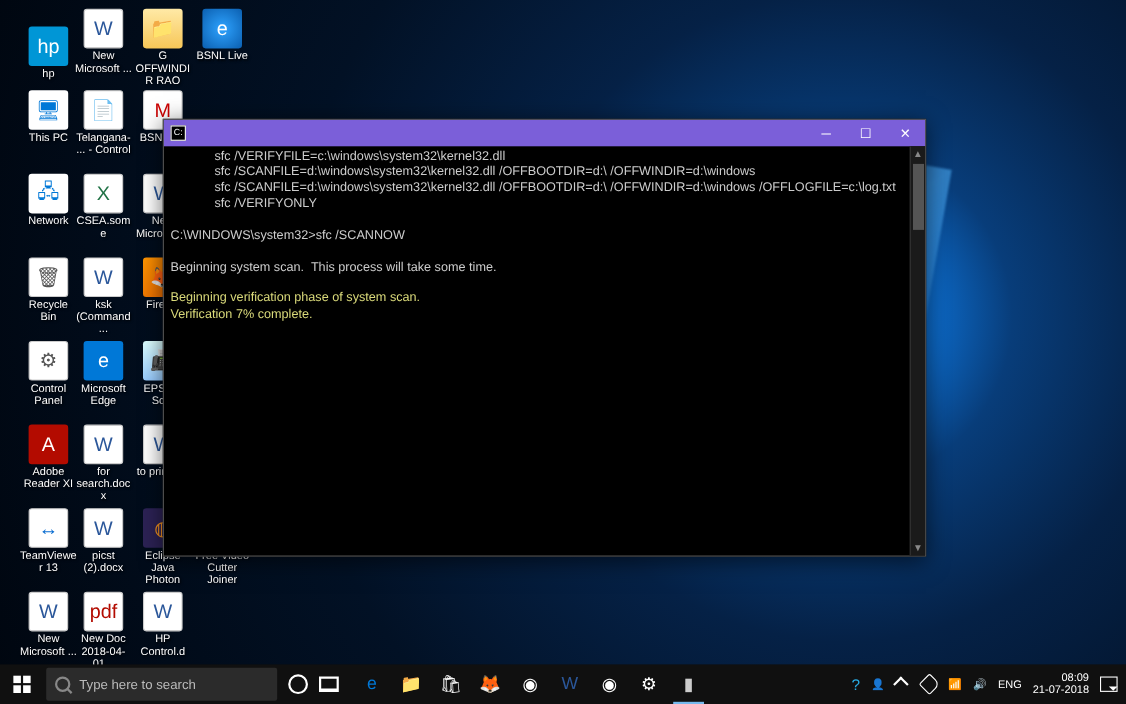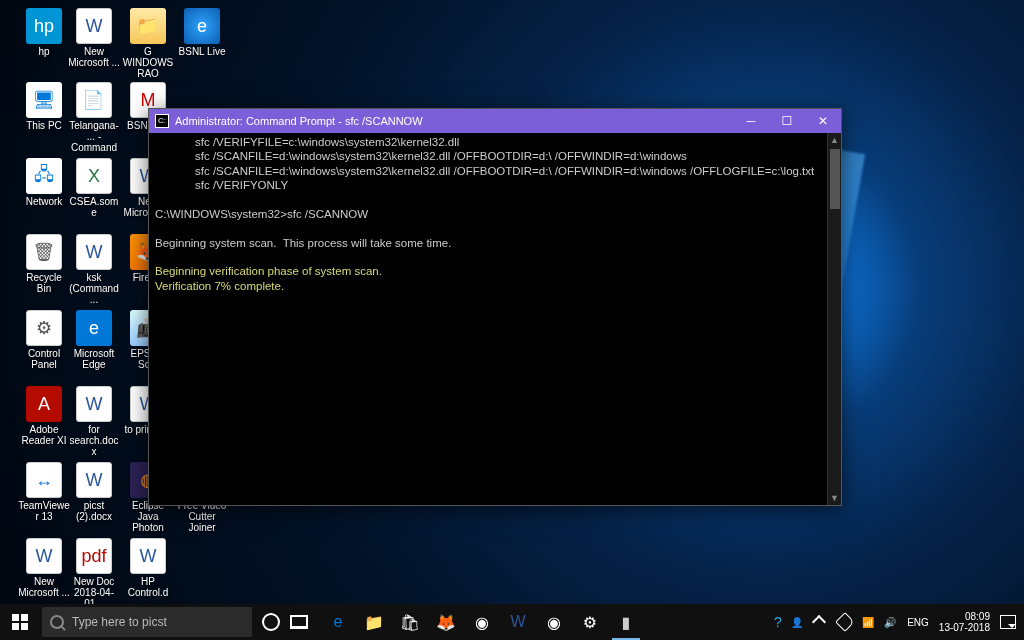--- a/index.html
+++ b/index.html
@@ -106,43 +106,43 @@
 .notif { width:16px; height:14px; border:1.5px solid #fff; position:relative; }
 .notif::after{ content:''; position:absolute; right:-1px; bottom:-4px; border:4px solid transparent; border-top-color:#fff; }
 .pen { width:14px; height:14px; transform:rotate(-45deg); border:1.5px solid #fff; border-radius:2px 2px 6px 2px; }
 </style>
 </head>
 <body>
 
 <div class="wallpaper"></div>
 
 <div class="desktop" id="desktop">
-    <div class="icon" style="left: 18px; top: 8px;">
+    <div class="icon" style="left: 18px; top: 24px;">
       <div class="glyph hp">hp</div>
       <div class="label">hp</div>
     </div>
     <div class="icon" style="left: 68px; top: 8px;">
       <div class="glyph doc">W</div>
       <div class="label">New Microsoft ...</div>
     </div>
     <div class="icon" style="left: 122px; top: 8px;">
       <div class="glyph folder">📁</div>
-      <div class="label">G WINDOWS RAO</div>
+      <div class="label">G OFFWINDIR RAO</div>
     </div>
     <div class="icon" style="left: 176px; top: 8px;">
       <div class="glyph ie">e</div>
       <div class="label">BSNL Live</div>
     </div>
     <div class="icon" style="left: 18px; top: 82px;">
       <div class="glyph pc">🖥</div>
       <div class="label">This PC</div>
     </div>
     <div class="icon" style="left: 68px; top: 82px;">
       <div class="glyph pdf2">📄</div>
-      <div class="label">Telangana-... - Command</div>
+      <div class="label">Telangana-... - Control</div>
     </div>
     <div class="icon" style="left: 122px; top: 82px;">
       <div class="glyph mc">M</div>
       <div class="label">BSNL 3G</div>
     </div>
     <div class="icon" style="left: 18px; top: 158px;">
       <div class="glyph net">🖧</div>
       <div class="label">Network</div>
     </div>
     <div class="icon" style="left: 68px; top: 158px;">
@@ -215,21 +215,20 @@
     </div>
     <div class="icon" style="left: 122px; top: 538px;">
       <div class="glyph doc">W</div>
       <div class="label">HP Control.d</div>
     </div>
   </div>
 
 <div class="cmd-window">
   <div class="cmd-title">
     <div class="ticon">C:</div>
-    <span>Administrator: Command Prompt - sfc  /SCANNOW</span>
     <div class="win-btns">
       <div class="win-btn">─</div>
       <div class="win-btn">☐</div>
       <div class="win-btn close">✕</div>
     </div>
   </div>
   <div class="cmd-body" id="cmdbody"><span class="line indent">sfc /VERIFYFILE=c:\windows\system32\kernel32.dll</span><span class="line indent">sfc /SCANFILE=d:\windows\system32\kernel32.dll /OFFBOOTDIR=d:\ /OFFWINDIR=d:\windows</span><span class="line indent">sfc /SCANFILE=d:\windows\system32\kernel32.dll /OFFBOOTDIR=d:\ /OFFWINDIR=d:\windows /OFFLOGFILE=c:\log.txt</span><span class="line indent">sfc /VERIFYONLY</span><span class="line"> </span><span class="line">C:\WINDOWS\system32&gt;sfc /SCANNOW</span><span class="line"> </span><span class="line">Beginning system scan.  This process will take some time.</span><span class="line"> </span><span class="line yellow">Beginning verification phase of system scan.</span><span class="line yellow">Verification 7% complete.</span></div>
   <div class="cmd-scroll">
     <div class="sc-btn">▲</div>
     <div class="sc-thumb"></div>
@@ -242,21 +241,21 @@
   <div class="start">
     <svg viewBox="0 0 16 16">
         <rect x="0" y="0" width="7" height="7" fill="#fff"></rect>
         <rect x="9" y="0" width="7" height="7" fill="#fff"></rect>
         <rect x="0" y="9" width="7" height="7" fill="#fff"></rect>
         <rect x="9" y="9" width="7" height="7" fill="#fff"></rect>
       </svg>
   </div>
   <div class="search">
     <div class="sicon"></div>
-    <span>Type here to picst</span>
+    <span>Type here to search</span>
   </div>
   <div class="cortana"></div>
   <div class="tvicon"></div>
   <div class="tasks" id="tasks">
       <div class="titem" style="color: rgb(0, 120, 215);">e</div>
       <div class="titem" style="color: rgb(247, 199, 88);">📁</div>
       <div class="titem" style="color: rgb(255, 255, 255);">🛍</div>
       <div class="titem" style="color: rgb(255, 149, 0);">🦊</div>
       <div class="titem" style="color: rgb(255, 255, 255);">◉</div>
       <div class="titem" style="color: rgb(43, 87, 154);">W</div>
@@ -267,17 +266,17 @@
   <div class="tray">
     <span style="color:#29abe2;font-size:14px">?</span>
     <span>👤</span>
     <div class="chev"></div>
     <div class="pen"></div>
     <span>📶</span>
     <span>🔊</span>
     <span>ENG</span>
     <div class="stack">
       <div>08:09</div>
-      <div>13-07-2018</div>
+      <div>21-07-2018</div>
     </div>
     <div class="notif"></div>
   </div>
 </div>
 
 </body></html>

